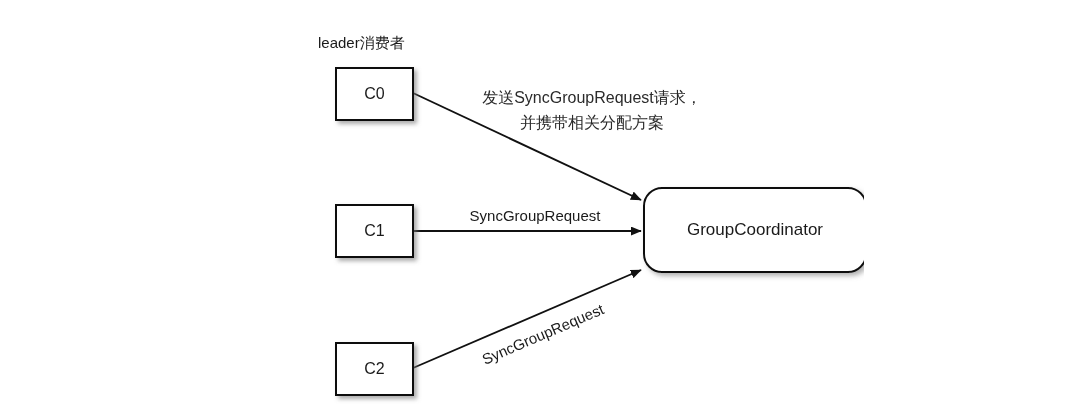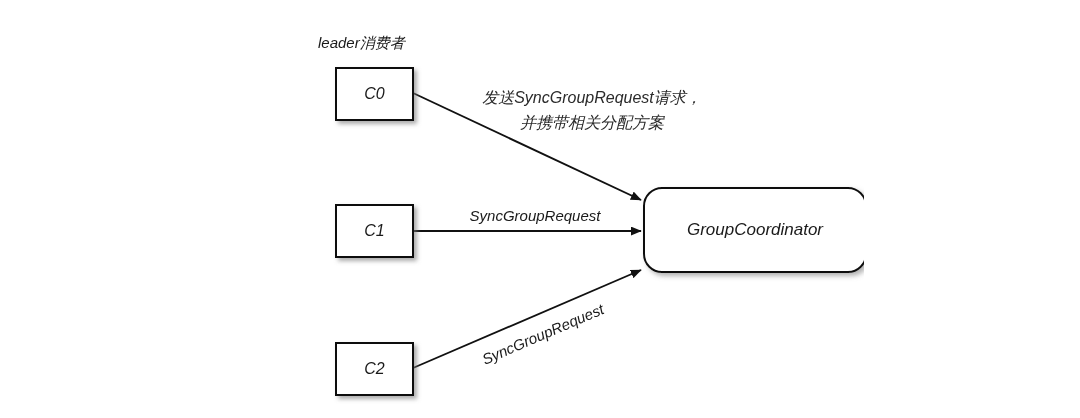--- a/index.html
+++ b/index.html
@@ -9,21 +9,20 @@
   }
   body {
     font-family: "Liberation Sans", "DejaVu Sans", sans-serif;
   }
   #canvas {
     position: relative;
     width: 864px;
     height: 418px;
     background: #ffffff;
     overflow: hidden;
-    font-style: italic;
   }
   svg#diagram {
     position: absolute;
     left: 0;
     top: 0;
     width: 1080px;
     height: 418px;
   }
   .node-rect {
     fill: #ffffff;

